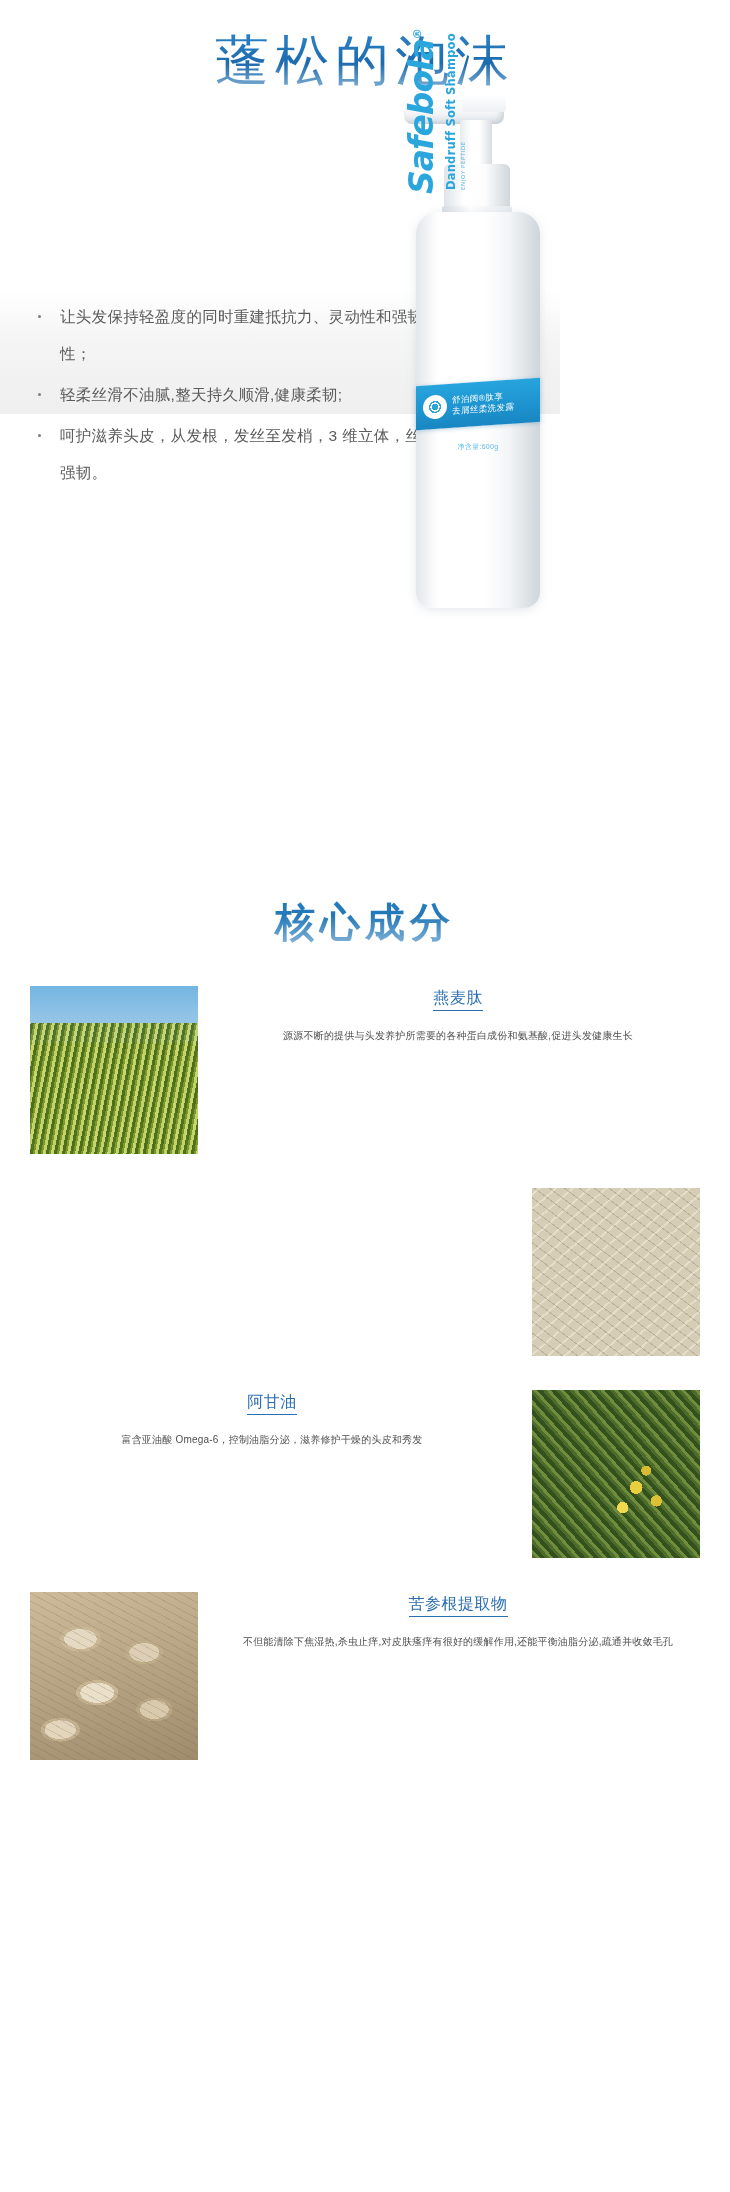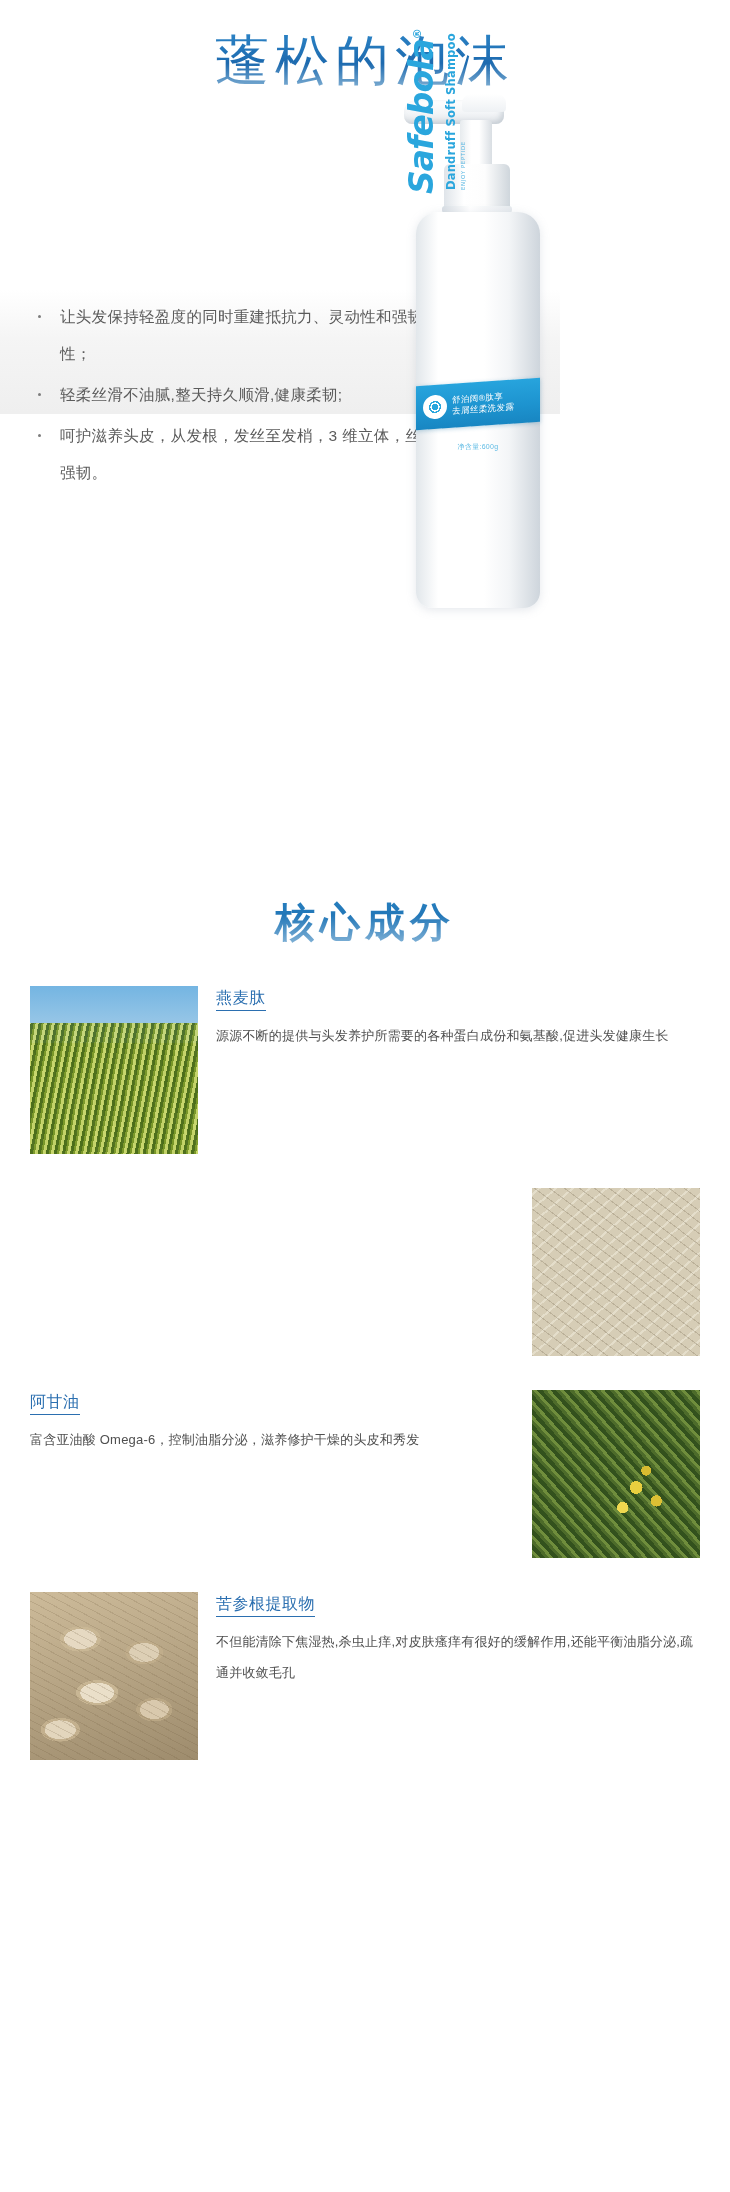--- a/index.html
+++ b/index.html
@@ -139,37 +139,37 @@
     position:relative; text-align:center; padding-top:22px;
     font-size:40px; line-height:60px; letter-spacing:5px;
     background:linear-gradient(180deg,#2f8ccb 0%,#2277b8 55%,#9cc2de 100%);
     -webkit-background-clip:text; background-clip:text;
     -webkit-text-fill-color:transparent; color:transparent;
   }
 
   
   .ing {
     display:flex; align-items:flex-start; gap:18px;
-    padding:0 30px; margin-top:34px;
+    padding:0 30px; margin-top:34px;text-align:center;
   }
   .ing.rev { flex-direction:row-reverse; }
   .ing-photo {
     flex:0 0 auto; width:168px; height:168px;
     border:0; background-size:cover; background-position:center;
     position:relative; overflow:hidden;
   }
   .ing-text { flex:1 1 auto; padding-top:2px; min-width:0; }
   .ing-name {
     display:inline-block;
     font-size:16px; color:#2b6fb0; letter-spacing:.5px;
     border-bottom:1px solid #2b6fb0; padding-bottom:1px;
     margin-bottom:9px;
   }
   .ing-desc {
-    font-size:13px; line-height:31px; color:#4f4f4f; letter-spacing:.2px;
+    font-size:10px; line-height:31px; color:#4f4f4f; letter-spacing:.2px;
   }
 
   
   .ph-wheat {
     background:
       linear-gradient(175deg,rgba(255,255,255,.25) 0 18%,rgba(0,0,0,0) 19%),
       repeating-linear-gradient(84deg,#9fb23a 0 3px,#c9d46a 3px 6px,#7f9a2e 6px 9px),
       linear-gradient(180deg,#79b7e0 0 30%,#a8c85c 31% 62%,#4d7a25 100%);
   }
   .ph-wheat:before{

